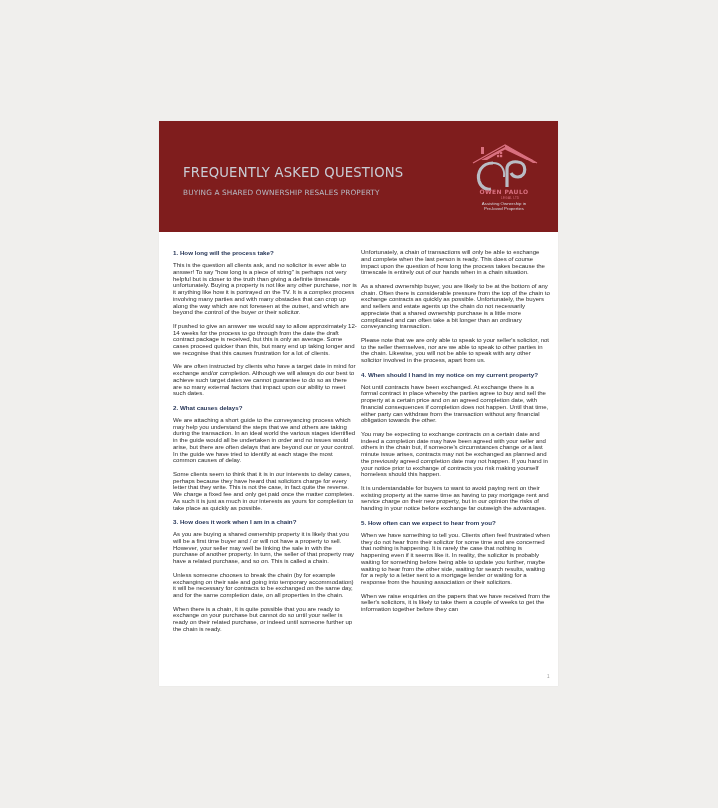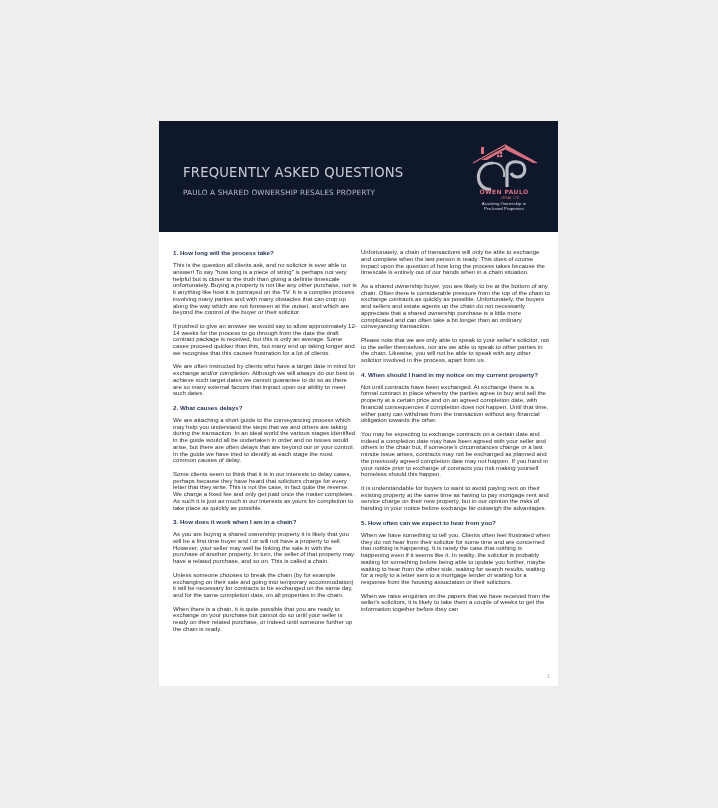--- a/index.html
+++ b/index.html
@@ -13,21 +13,21 @@
   .page {
     position:absolute;
     left:159px; top:121px;
     width:399px; height:565px;
     background:#ffffff;
     box-shadow:0 0 1px rgba(0,0,0,0.08);
   }
   .header {
     position:absolute; left:0; top:0;
     width:399px; height:111px;
-    background:#0f172a;
+    background:#7f1d1d;
   }
   .header-title {
     position:absolute; left:24px; top:44px;
     font-family:"DejaVu Sans", sans-serif;
     font-size:13.2px; letter-spacing:0.2px;
     color:#c9ccd4; font-weight:normal;
     white-space:nowrap;
   }
   .header-subtitle {
     position:absolute; left:24px; top:67px;
@@ -73,21 +73,21 @@
     font-size:4.5px; color:#999;
   }
 </style>
 </head>
 <body>
 
 <div class="page">
 
   <div class="header">
     <div class="header-title">FREQUENTLY ASKED QUESTIONS</div>
-    <div class="header-subtitle">PAULO A SHARED OWNERSHIP RESALES PROPERTY</div>
+    <div class="header-subtitle">BUYING A SHARED OWNERSHIP RESALES PROPERTY</div>
 
     <div class="logo">
       <svg width="76" height="50" viewBox="0 0 76 50">
 
         <polyline points="2,20 34,2 66,20" fill="none" stroke="#d9707f" stroke-width="1.2"></polyline>
         <polygon points="10,17 34,4 62,17 56,17 34,6.5 16,17" fill="#d9707f"></polygon>
         <polygon points="34,2 66,20 62,20 34,4.5" fill="#d9707f"></polygon>
         <rect x="10" y="4" width="3" height="7" fill="#d9707f"></rect>
 
         <rect x="26" y="9" width="2.2" height="2.2" fill="#d9707f"></rect>

